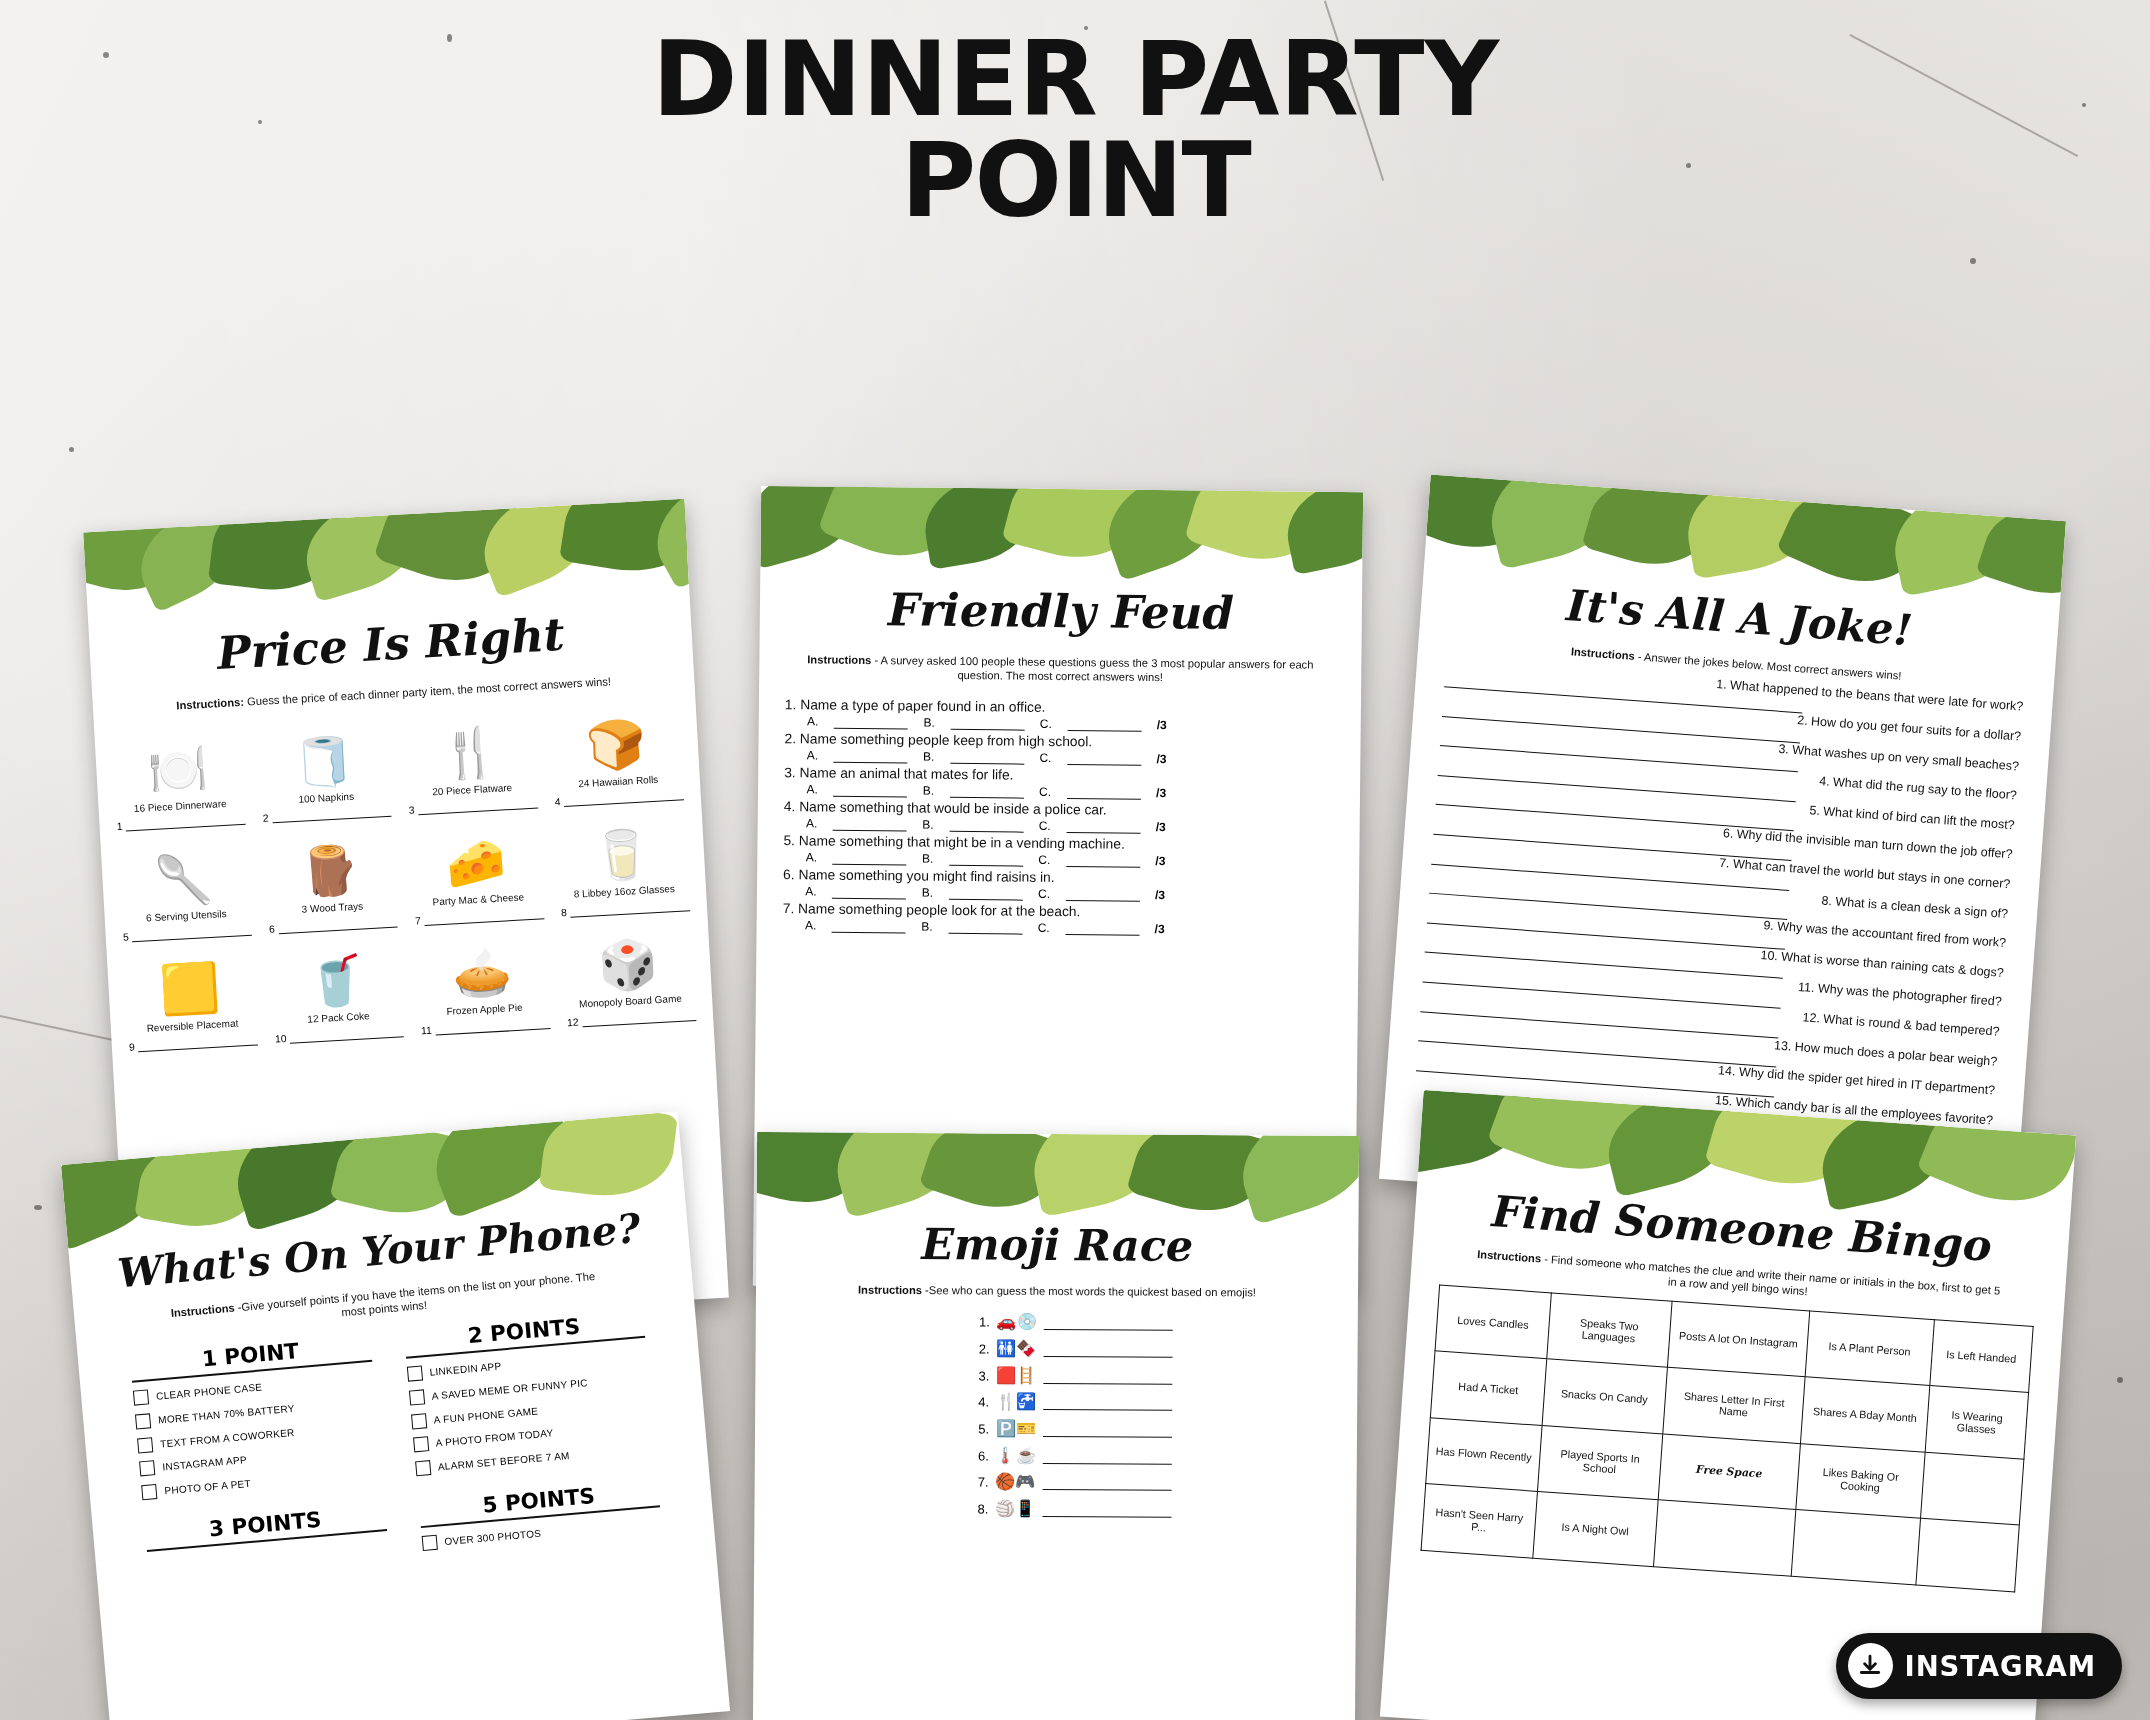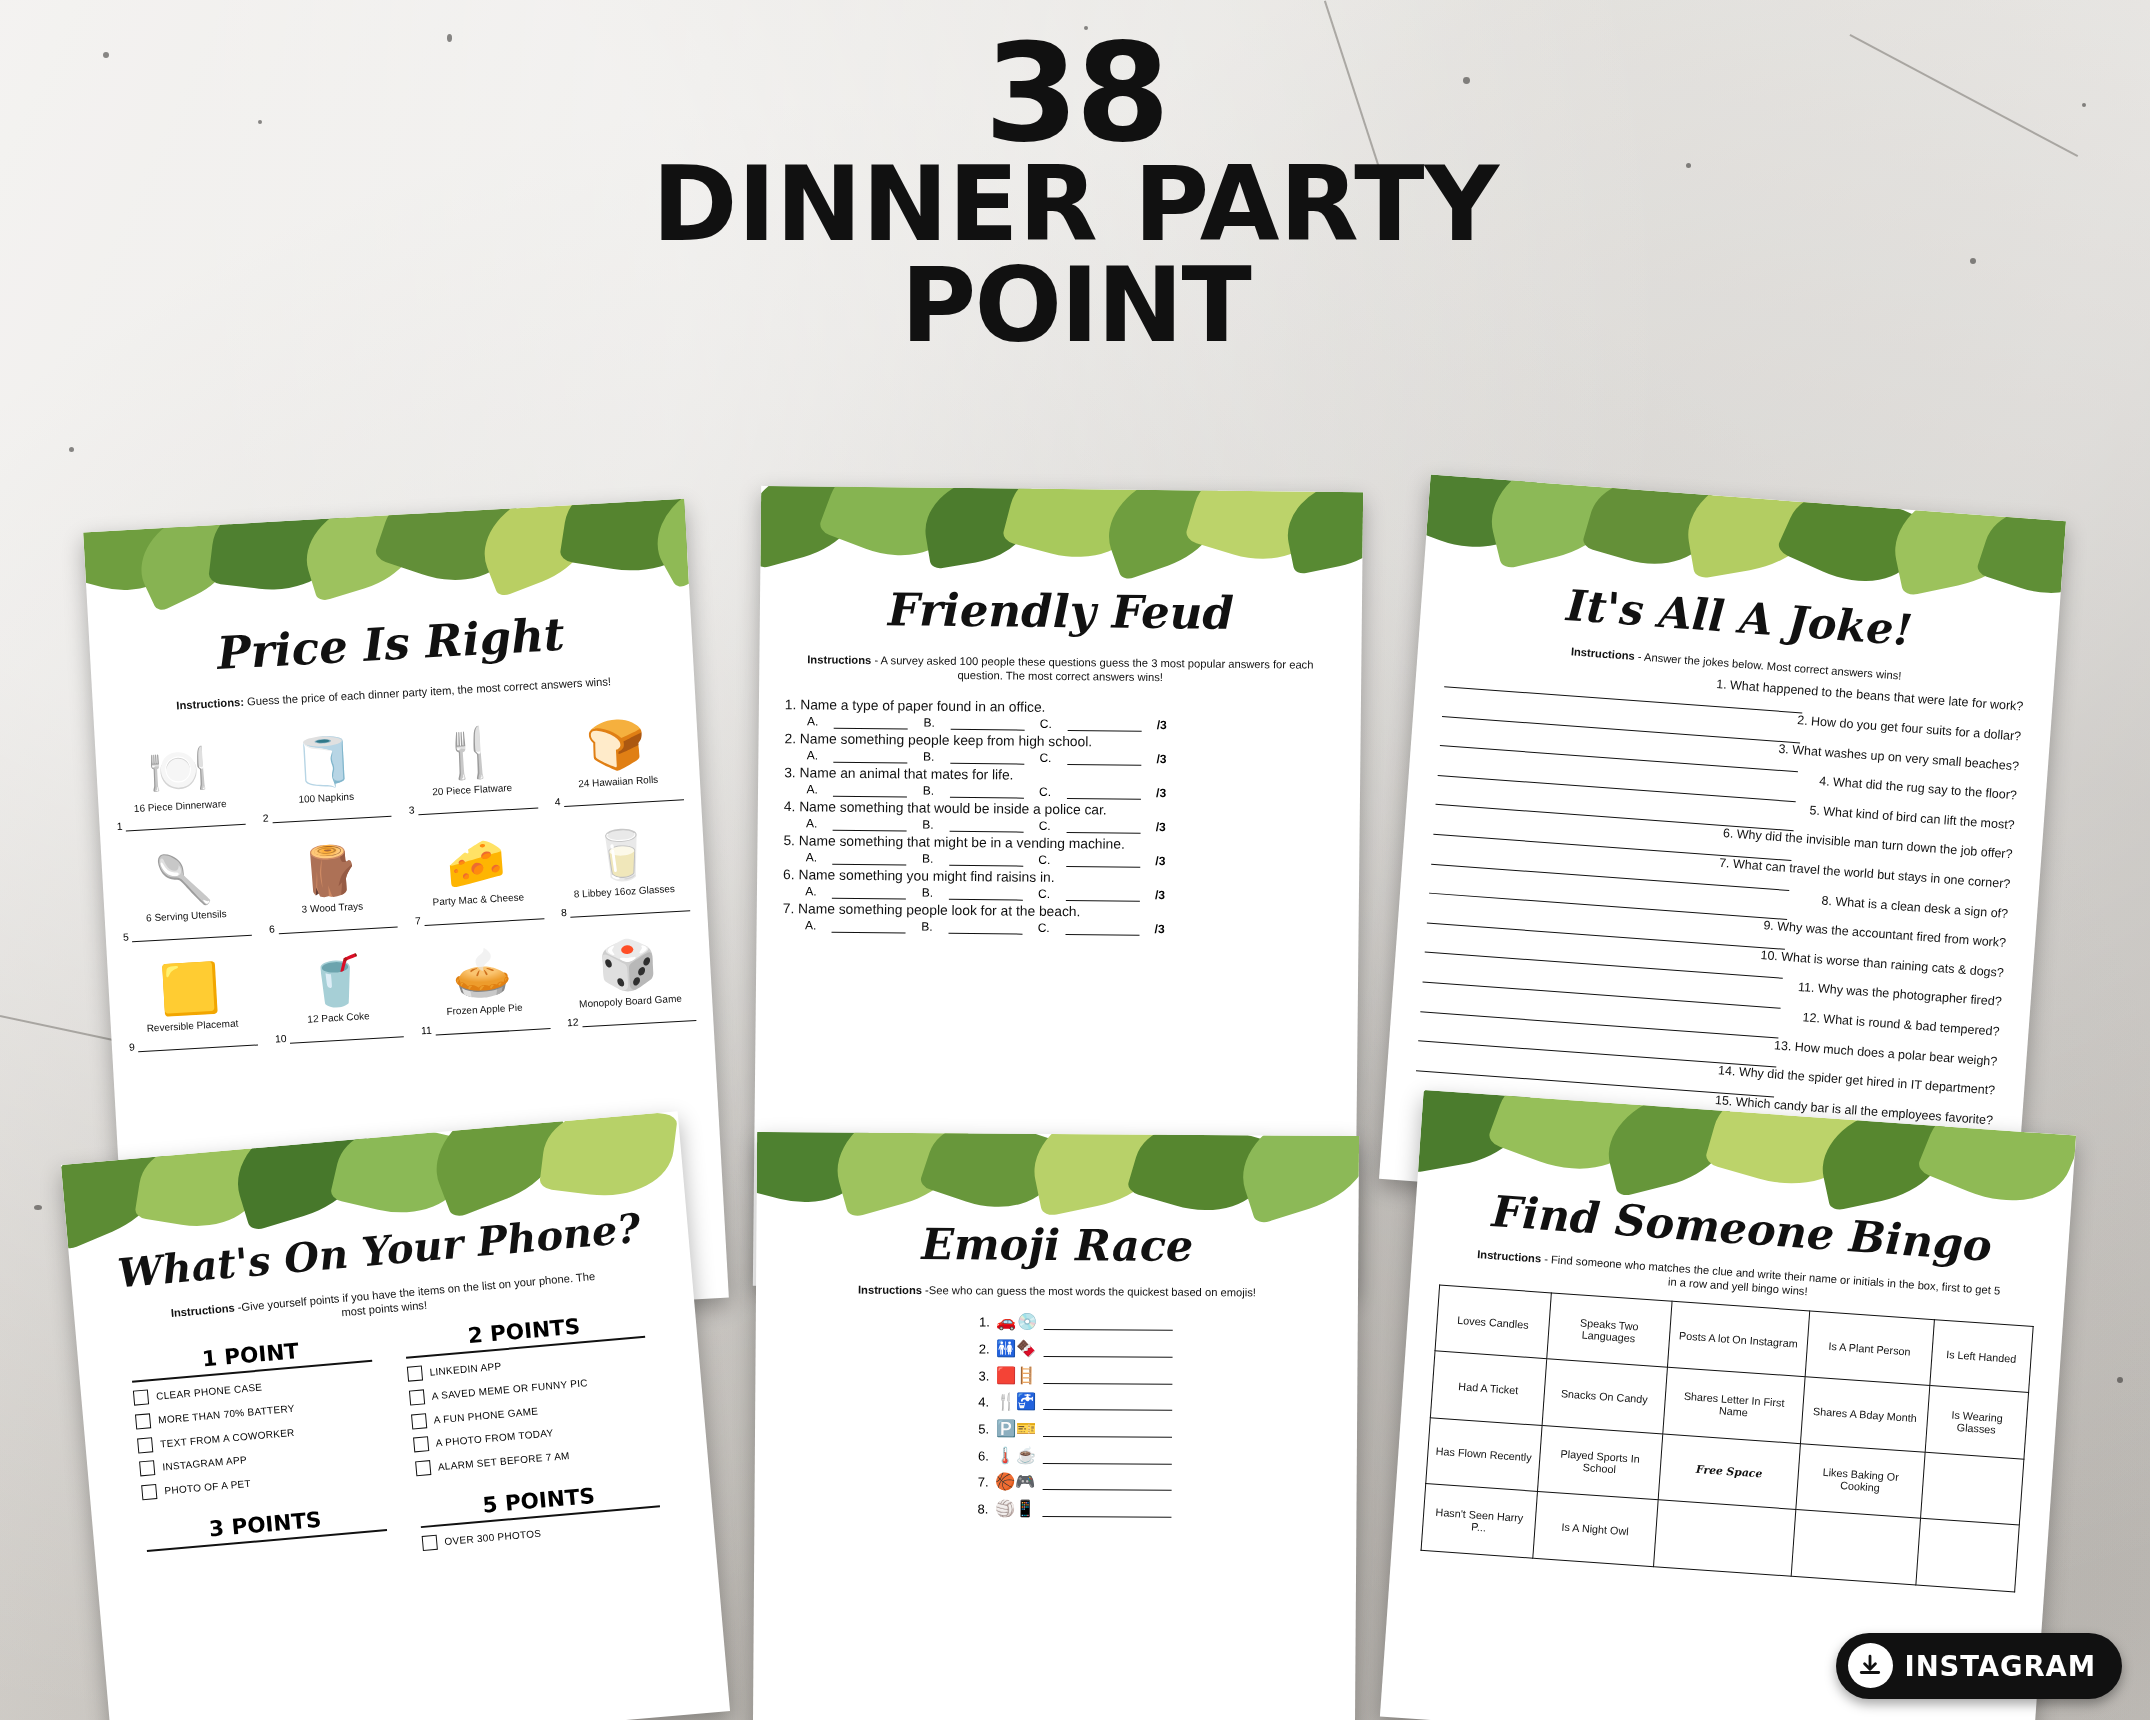--- a/index.html
+++ b/index.html
@@ -103,21 +103,20 @@
 <div class="speck" style="left:2082px;top:103px;width:4.3px;height:4.3px"></div>
 <div class="speck" style="left:69px;top:447px;width:5.2px;height:5.2px"></div>
 <div class="speck" style="left:34px;top:1205px;width:7.7px;height:5.2px"></div>
 <div class="speck" style="left:2117px;top:1377px;width:6px;height:6px"></div>
 <div class="speck" style="left:1084px;top:26px;width:4.3px;height:4.3px"></div>
 <div class="crack" style="left:1325px;top:0px;width:189px;transform:rotate(72deg)"></div>
 <div class="crack" style="left:1850px;top:34px;width:258px;transform:rotate(28deg)"></div>
 <div class="crack" style="left:0px;top:1015px;width:206px;transform:rotate(12deg)"></div>
 
 <div class="title-wrap">
-  <div class="t-38">38</div>
   <div class="t-dp">DINNER PARTY</div>
   <div class="t-g">POINT</div>
 </div>
 
 <div class="sheet" style="left:105px;top:515px;width:602px;height:800px;transform:rotate(-3.2deg);">
   <div class="leaves">
     <div class="leaf" style="left:-17px;top:-22.4px;width:112px;height:83px;background:#6f9e3f;transform:rotate(18deg)"></div>
     <div class="leaf" style="left:52px;top:-8.6px;width:103px;height:77px;background:#87b352;transform:rotate(-22deg)"></div>
     <div class="leaf" style="left:129px;top:-26px;width:129px;height:95px;background:#4f8030;transform:rotate(10deg)"></div>
     <div class="leaf" style="left:219px;top:-13.8px;width:120px;height:84px;background:#9dc25e;transform:rotate(-14deg)"></div>

